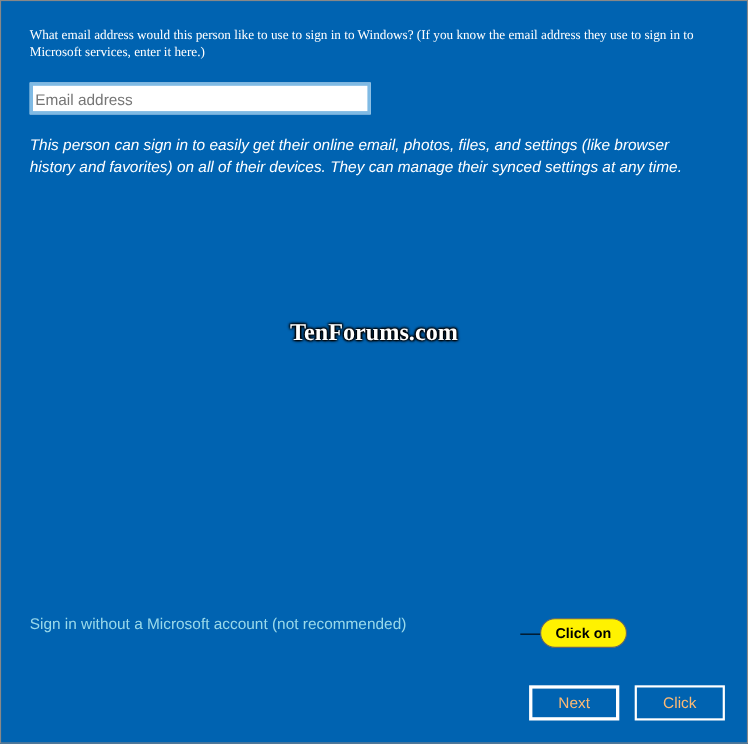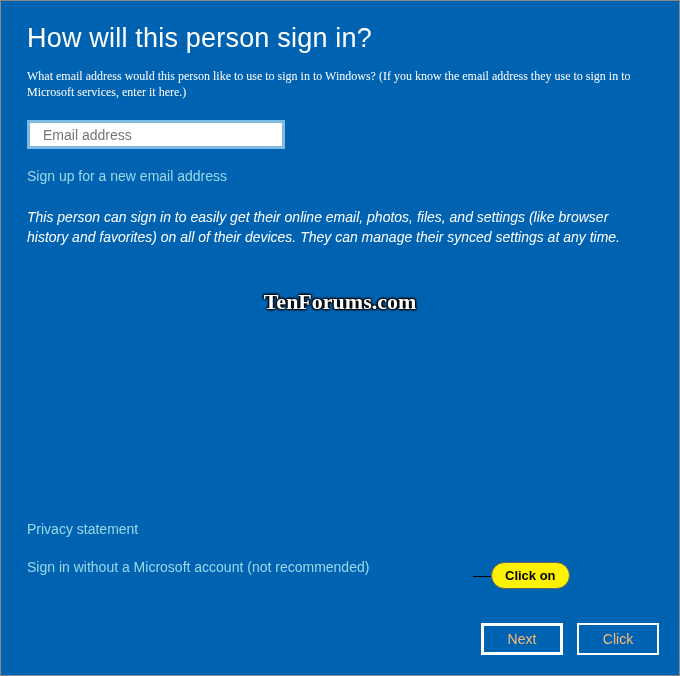--- a/index.html
+++ b/index.html
@@ -27,24 +27,24 @@
       letter-spacing: 0.2px;
     }
     .desc {
       font-size: 12px;
       line-height: 1.35;
       margin-bottom: 20px;
       color: #ffffff;
       font-family: Liberation Serif, serif;
     }
     .email-input {
-      width: 258px;
+      width: 310px;
       height: 29px;
       font-size: 14px;
-      padding: 4px 13px;
+      padding: 4px 2px;
       border: 3px solid #7FBAE4;
       background: #ffffff;
       color: #666;
       outline: none;
       font-family: inherit;
       margin-bottom: 18px;
       display: block;
     }
     .email-input::placeholder {
       color: #767676;
@@ -136,31 +136,28 @@
       padding: 0 14px;
     }
     .btn-primary {
       border: 3px solid #ffffff;
     }
   </style>
 </head>
 <body>
 
 <div class="container">
-  <h1 class="heading">How will this person sign in?</h1>
   <p class="desc">What email address would this person like to use to sign in to Windows? (If you know the email address they use to sign in to Microsoft services, enter it here.)</p>
   <input type="text" class="email-input" placeholder="Email address" style="">
-  <a class="link signup-link">Sign up for a new email address</a>
   <p class="info-text">This person can sign in to easily get their online email, photos, files, and settings (like browser history and favorites) on all of their devices. They can manage their synced settings at any time.</p>
 </div>
 
 <div class="watermark">TenForums.com</div>
 
 <div class="bottom-links">
-  <a class="link privacy-link">Privacy statement</a>
   <div class="signin-without-row">
     <a class="link">Sign in without a Microsoft account (not recommended)</a>
   </div>
 </div>
 
 <div class="callout">
   <div class="callout-line"></div>
   <div class="callout-bubble">Click on</div>
 </div>
 

